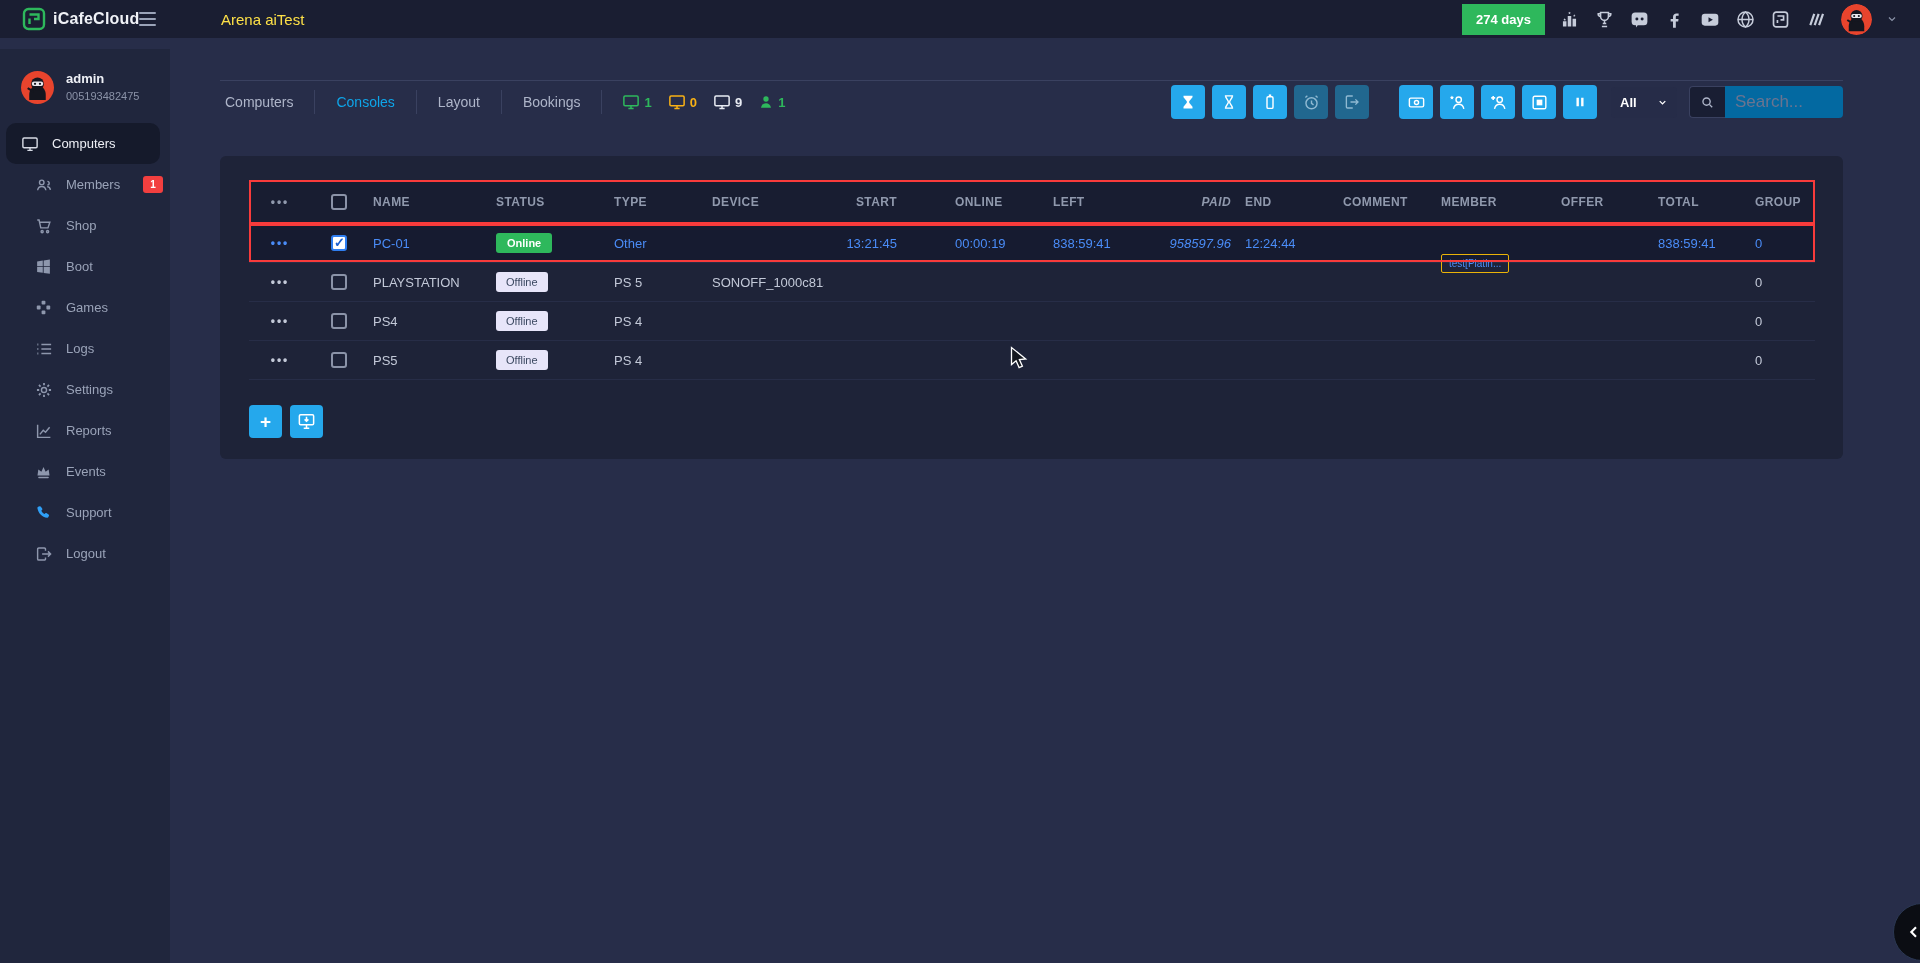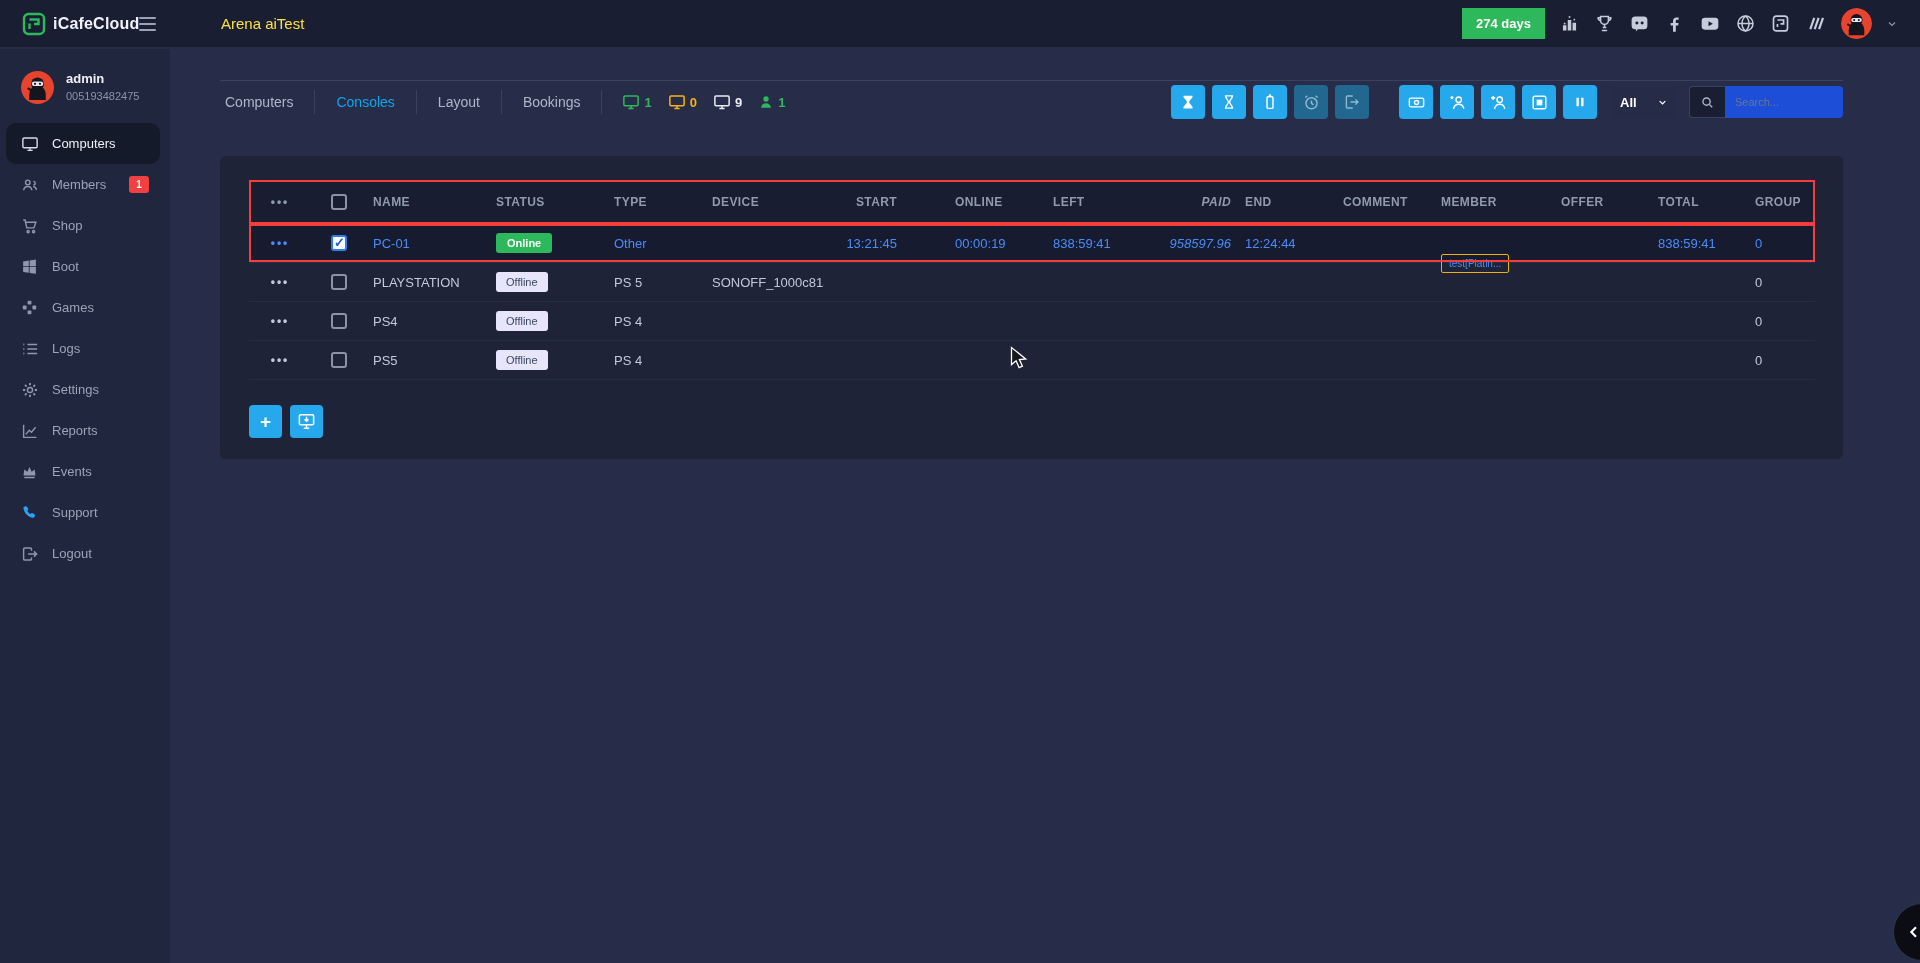--- a/index.html
+++ b/index.html
@@ -1,21 +1,21 @@
 <!DOCTYPE html>
 <html><head>
 <meta charset="utf-8">
 <style>
   * { margin:0; padding:0; box-sizing:border-box; }
   html,body { width:1920px; height:963px; overflow:hidden; background:#272d49;
     font-family:"Liberation Sans", sans-serif; }
   svg { display:block; }
 
   
-  .topbar { position:absolute; top:0; left:0; width:1920px; height:47px; background:#1a1e32;
+  .topbar { position:absolute; top:0; left:0; width:1920px; height:38px; background:#1a1e32;
     display:flex; align-items:center; z-index:6; }
   .logo-wrap { width:170px; height:100%; display:flex; align-items:center; justify-content:space-between;
     padding:0 14px 0 22px; }
   .logo { display:flex; align-items:center; gap:7px; }
   .logo-text { color:#f0f2f7; font-size:16px; font-weight:bold; letter-spacing:.2px; }
   .hamburger { width:20px; cursor:pointer; }
   .hamburger span { display:block; height:2px; background:#9aa3b8; margin:4px 0; border-radius:1px; }
   .page-title { margin-left:51px; color:#fde047; font-size:15px; }
   .topbar-right { margin-left:auto; display:flex; align-items:center; gap:14px; padding-right:22px; }
   .license-badge { background:#2eb85c; color:#fff; font-size:13px; font-weight:bold;
@@ -23,21 +23,21 @@
   .tb-icon { color:#c6ccda; cursor:pointer; }
   .avatar-sm { width:31px; height:31px; border-radius:50%; overflow:hidden; cursor:pointer; }
   .caret { color:#8b93a8; }
 
   
   .sidebar { position:absolute; top:49px; left:0; width:170px; height:914px; background:#20263d; z-index:5; }
   .user-block { display:flex; align-items:flex-start; gap:12px; padding:22px 0 6px 21px; }
   .user-name { color:#eef0f6; font-size:13px; font-weight:bold; }
   .user-id { color:#8b93a8; font-size:11px; margin-top:4px; }
   .menu { margin-top:13px; }
-  .menu-item { height:41px; display:flex; align-items:center; gap:13px; padding-left:21px;
+  .menu-item { height:41px; display:flex; align-items:center; gap:13px; padding-left:35px;
     color:#9aa3b8; font-size:13px; cursor:pointer; }
   .menu-item .mi-icon { width:18px; height:18px; color:#8e97ad; }
   .menu-item.active { background:#151a2b; border-radius:10px; margin:0 10px 0 6px; padding-left:15px;
     color:#eef0f6; }
   .menu-item.active .mi-icon { color:#d6dae4; }
   .mi-badge { background:#f23f3f; color:#fff; font-size:10px; font-weight:bold;
     padding:3px 7px; border-radius:3px; margin-left:10px; }
   .mi-icon.phone { color:#2f9ff6 !important; }
 
   
@@ -56,22 +56,22 @@
   .tbtn { width:34px; height:34px; border-radius:4px; background:#25a8ec; color:#fff;
     display:flex; align-items:center; justify-content:center; cursor:pointer; }
   .tbtn.disabled { background:#21678f; color:#8fb9d2; cursor:default; }
   .tb-gap { width:16px; }
   .filter-select { margin-left:14px; width:66px; height:31px; background:#262c48; border-radius:4px;
     color:#fff; font-size:13px; font-weight:bold; display:flex; align-items:center;
     justify-content:space-between; padding:0 9px; cursor:pointer; }
   .searchbox { margin-left:12px; height:32px; display:flex; }
   .search-icon-box { width:36px; background:#191e33; border:1px solid #3a4160; border-right:none;
     border-radius:4px 0 0 4px; display:flex; align-items:center; justify-content:center; color:#aeb5c9; }
-  .searchbox input { width:118px; height:32px; background:#1d4ed8; border:none; outline:none;
-    border-radius:0 4px 4px 0; color:#c3c9d8; font-size:11px; padding:0 10px;
+  .searchbox input { width:118px; height:32px; background:#0369a1; border:none; outline:none;
+    border-radius:0 4px 4px 0; color:#c3c9d8; font-size:17px; padding:0 10px;
     font-family:"Liberation Sans", sans-serif; }
   .searchbox input::placeholder { color:#6b7490; }
 
   
   .card { margin:33px 77px 0 50px; background:#1e2338; border-radius:6px;
     padding:24px 28px 21px 29px; }
   .tgrid { display:grid;
     grid-template-columns:62px 56px 123px 118px 98px 118px 125px 98px 106px 86px 98px 98px 120px 97px 97px 66px;
     align-items:center; }
   .thead { height:44px; background:#181d31; color:#9099ad; font-size:12px; font-weight:bold;

